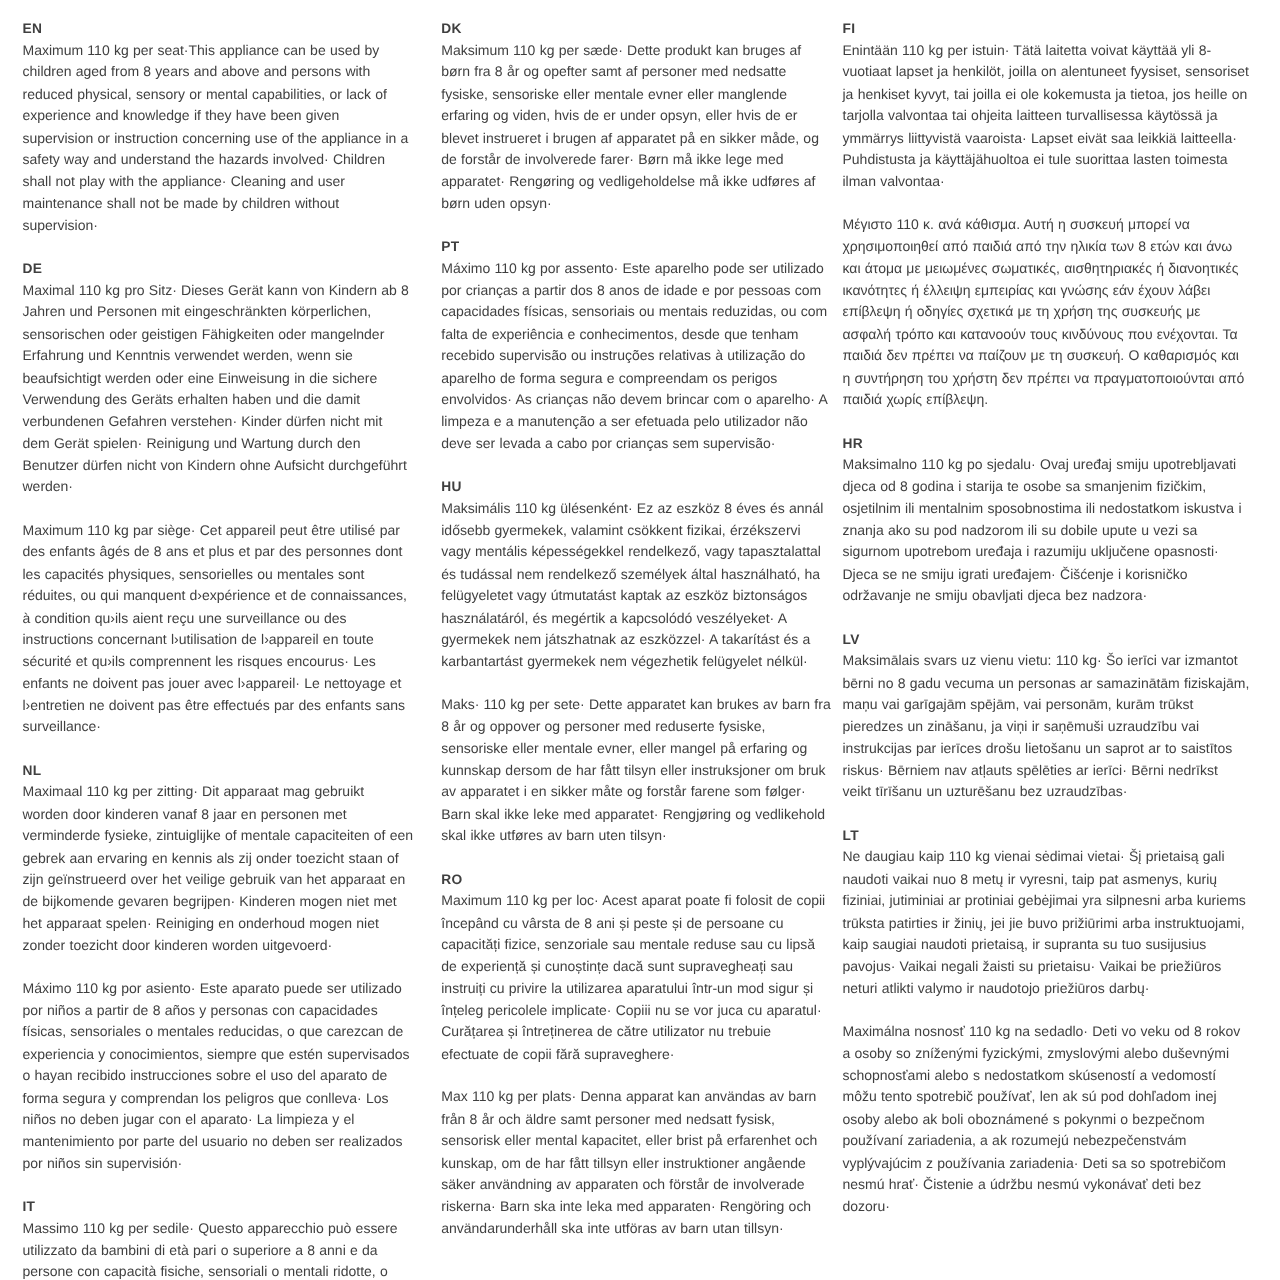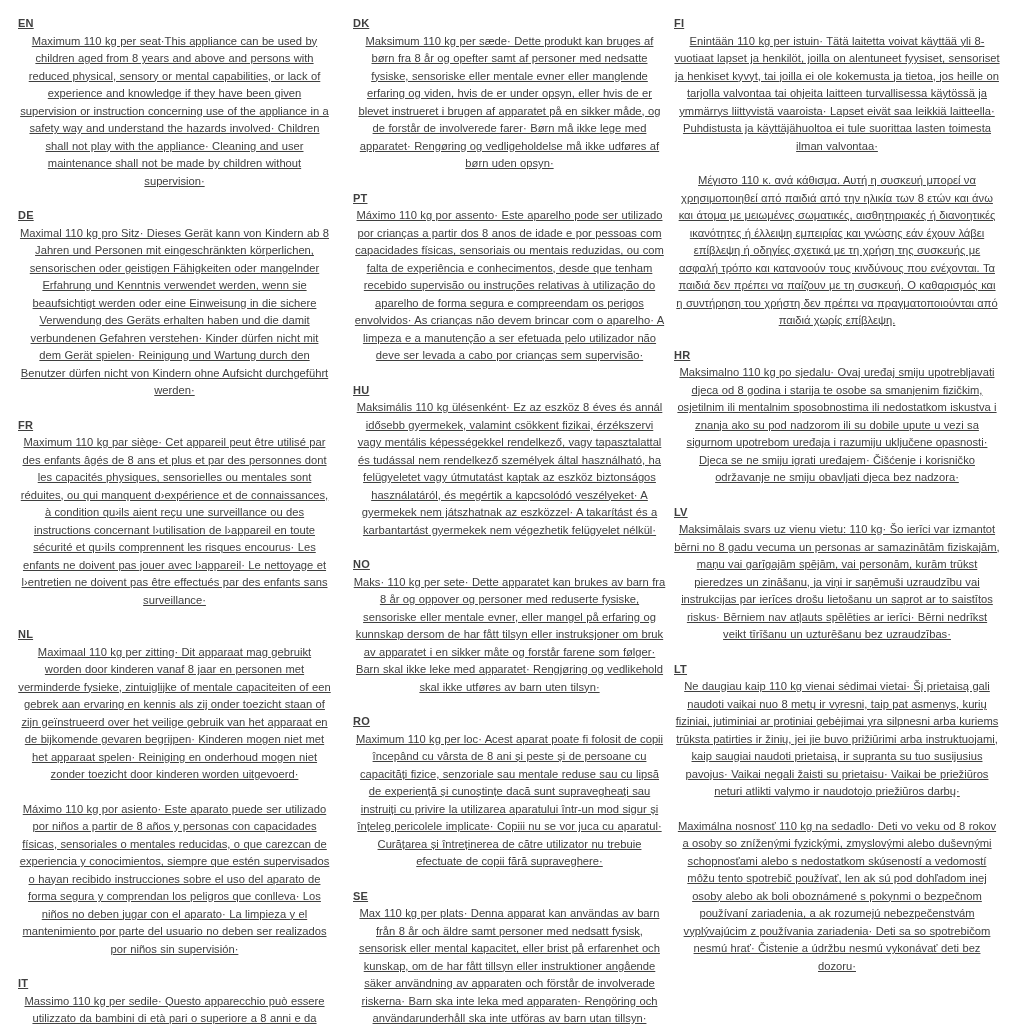--- a/index.html
+++ b/index.html
@@ -16,59 +16,57 @@
     height: 1024px;
     padding: 15px 0 0 18px;
     display: flex;
     font-family: "Liberation Sans", "DejaVu Sans", sans-serif;
     color: #3f3f3f;
     background: #ffffff;
   }
   .col {
     flex: 0 0 auto;
     display: block;
-    text-decoration: underline;
   }
   .col-1 { width: 313px; margin-right: 22px; }
   .col-2 { width: 313px; margin-right: 8px; }
   .col-3 { width: 326px; }
   .lang-section {
     margin: 0 0 17px 0;
   }
   .lang-code {
     font-size: 11px;
     font-weight: 600;
     line-height: 17.5px;
     margin: 0 0 0 0;
     letter-spacing: 0.2px;
   }
   .lang-text {
     font-size: 11.2px;
     font-weight: 400;
     line-height: 17.5px;
     margin: 0;
-    text-align: center;
+    text-align: left;
     word-spacing: 0.3px;
   }
 </style>
 </head>
 <body>
 
 <main class="page" style="color: rgb(63, 63, 63); background: rgb(255, 255, 255);">
   <section class="col col-1">
       <article class="lang-section">
         <h2 class="lang-code">EN</h2>
         <p class="lang-text">Maximum 110 kg per seat·This appliance can be used by children aged from 8 years and above and persons with reduced physical, sensory or mental capabilities, or lack of experience and knowledge if they have been given supervision or instruction concerning use of the appliance in a safety way and understand the hazards involved· Children shall not play with the appliance· Cleaning and user maintenance shall not be made by children without supervision·</p>
       </article>
       <article class="lang-section">
         <h2 class="lang-code">DE</h2>
         <p class="lang-text">Maximal 110 kg pro Sitz· Dieses Gerät kann von Kindern ab 8 Jahren und Personen mit eingeschränkten körperlichen, sensorischen oder geistigen Fähigkeiten oder mangelnder Erfahrung und Kenntnis verwendet werden, wenn sie beaufsichtigt werden oder eine Einweisung in die sichere Verwendung des Geräts erhalten haben und die damit verbundenen Gefahren verstehen· Kinder dürfen nicht mit dem Gerät spielen· Reinigung und Wartung durch den Benutzer dürfen nicht von Kindern ohne Aufsicht durchgeführt werden·</p>
       </article>
       <article class="lang-section">
-        <h2 class="lang-code">FR</h2>
         <p class="lang-text">Maximum 110 kg par siège· Cet appareil peut être utilisé par des enfants âgés de 8 ans et plus et par des personnes dont les capacités physiques, sensorielles ou mentales sont réduites, ou qui manquent d›expérience et de connaissances, à condition qu›ils aient reçu une surveillance ou des instructions concernant l›utilisation de l›appareil en toute sécurité et qu›ils comprennent les risques encourus· Les enfants ne doivent pas jouer avec l›appareil· Le nettoyage et l›entretien ne doivent pas être effectués par des enfants sans surveillance·</p>
       </article>
       <article class="lang-section">
         <h2 class="lang-code">NL</h2>
         <p class="lang-text">Maximaal 110 kg per zitting· Dit apparaat mag gebruikt worden door kinderen vanaf 8 jaar en personen met verminderde fysieke, zintuiglijke of mentale capaciteiten of een gebrek aan ervaring en kennis als zij onder toezicht staan of zijn geïnstrueerd over het veilige gebruik van het apparaat en de bijkomende gevaren begrijpen· Kinderen mogen niet met het apparaat spelen· Reiniging en onderhoud mogen niet zonder toezicht door kinderen worden uitgevoerd·</p>
       </article>
       <article class="lang-section">
         <p class="lang-text">Máximo 110 kg por asiento· Este aparato puede ser utilizado por niños a partir de 8 años y personas con capacidades físicas, sensoriales o mentales reducidas, o que carezcan de experiencia y conocimientos, siempre que estén supervisados o hayan recibido instrucciones sobre el uso del aparato de forma segura y comprendan los peligros que conlleva· Los niños no deben jugar con el aparato· La limpieza y el mantenimiento por parte del usuario no deben ser realizados por niños sin supervisión·</p>
       </article>
       <article class="lang-section">
@@ -83,29 +81,27 @@
       </article>
       <article class="lang-section">
         <h2 class="lang-code">PT</h2>
         <p class="lang-text">Máximo 110 kg por assento· Este aparelho pode ser utilizado por crianças a partir dos 8 anos de idade e por pessoas com capacidades físicas, sensoriais ou mentais reduzidas, ou com falta de experiência e conhecimentos, desde que tenham recebido supervisão ou instruções relativas à utilização do aparelho de forma segura e compreendam os perigos envolvidos· As crianças não devem brincar com o aparelho· A limpeza e a manutenção a ser efetuada pelo utilizador não deve ser levada a cabo por crianças sem supervisão·</p>
       </article>
       <article class="lang-section">
         <h2 class="lang-code">HU</h2>
         <p class="lang-text">Maksimális 110 kg ülésenként· Ez az eszköz 8 éves és annál idősebb gyermekek, valamint csökkent fizikai, érzékszervi vagy mentális képességekkel rendelkező, vagy tapasztalattal és tudással nem rendelkező személyek által használható, ha felügyeletet vagy útmutatást kaptak az eszköz biztonságos használatáról, és megértik a kapcsolódó veszélyeket· A gyermekek nem játszhatnak az eszközzel· A takarítást és a karbantartást gyermekek nem végezhetik felügyelet nélkül·</p>
       </article>
       <article class="lang-section">
-        <h2 class="lang-code">NO</h2>
         <p class="lang-text">Maks· 110 kg per sete· Dette apparatet kan brukes av barn fra 8 år og oppover og personer med reduserte fysiske, sensoriske eller mentale evner, eller mangel på erfaring og kunnskap dersom de har fått tilsyn eller instruksjoner om bruk av apparatet i en sikker måte og forstår farene som følger· Barn skal ikke leke med apparatet· Rengjøring og vedlikehold skal ikke utføres av barn uten tilsyn·</p>
       </article>
       <article class="lang-section">
         <h2 class="lang-code">RO</h2>
         <p class="lang-text">Maximum 110 kg per loc· Acest aparat poate fi folosit de copii începând cu vârsta de 8 ani și peste și de persoane cu capacități fizice, senzoriale sau mentale reduse sau cu lipsă de experiență și cunoștințe dacă sunt supravegheați sau instruiți cu privire la utilizarea aparatului într-un mod sigur și înțeleg pericolele implicate· Copiii nu se vor juca cu aparatul· Curățarea și întreținerea de către utilizator nu trebuie efectuate de copii fără supraveghere·</p>
       </article>
       <article class="lang-section">
-        <h2 class="lang-code">SE</h2>
         <p class="lang-text">Max 110 kg per plats· Denna apparat kan användas av barn från 8 år och äldre samt personer med nedsatt fysisk, sensorisk eller mental kapacitet, eller brist på erfarenhet och kunskap, om de har fått tillsyn eller instruktioner angående säker användning av apparaten och förstår de involverade riskerna· Barn ska inte leka med apparaten· Rengöring och användarunderhåll ska inte utföras av barn utan tillsyn·</p>
       </article>
     </section>
   <section class="col col-3">
       <article class="lang-section">
         <h2 class="lang-code">FI</h2>
         <p class="lang-text">Enintään 110 kg per istuin· Tätä laitetta voivat käyttää yli 8-vuotiaat lapset ja henkilöt, joilla on alentuneet fyysiset, sensoriset ja henkiset kyvyt, tai joilla ei ole kokemusta ja tietoa, jos heille on tarjolla valvontaa tai ohjeita laitteen turvallisessa käytössä ja ymmärrys liittyvistä vaaroista· Lapset eivät saa leikkiä laitteella· Puhdistusta ja käyttäjähuoltoa ei tule suorittaa lasten toimesta ilman valvontaa·</p>
       </article>
       <article class="lang-section">
         <p class="lang-text">Μέγιστο 110 κ. ανά κάθισμα. Αυτή η συσκευή μπορεί να χρησιμοποιηθεί από παιδιά από την ηλικία των 8 ετών και άνω και άτομα με μειωμένες σωματικές, αισθητηριακές ή διανοητικές ικανότητες ή έλλειψη εμπειρίας και γνώσης εάν έχουν λάβει επίβλεψη ή οδηγίες σχετικά με τη χρήση της συσκευής με ασφαλή τρόπο και κατανοούν τους κινδύνους που ενέχονται. Τα παιδιά δεν πρέπει να παίζουν με τη συσκευή. Ο καθαρισμός και η συντήρηση του χρήστη δεν πρέπει να πραγματοποιούνται από παιδιά χωρίς επίβλεψη.</p>

